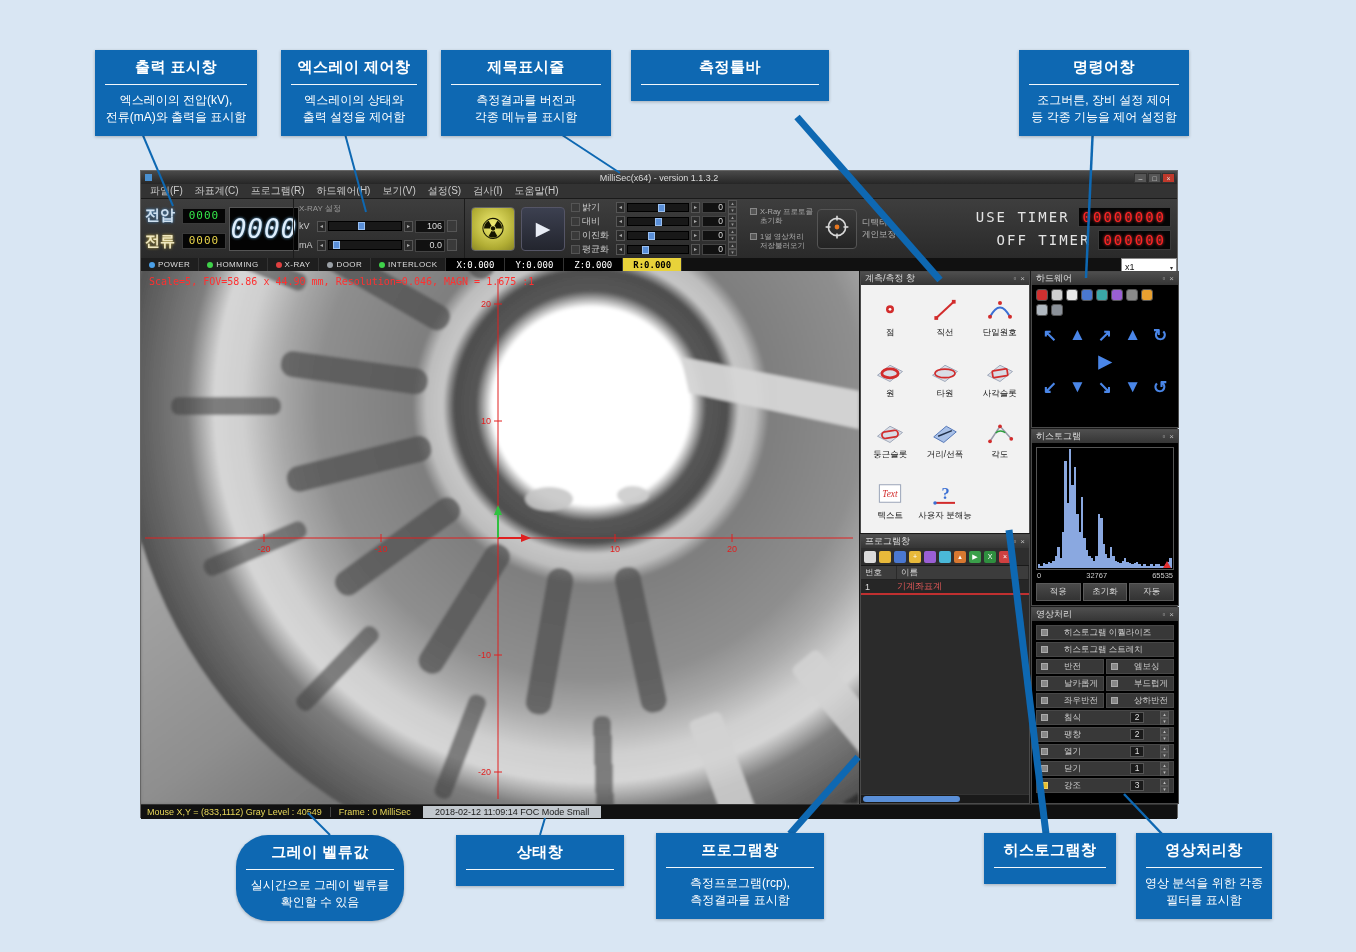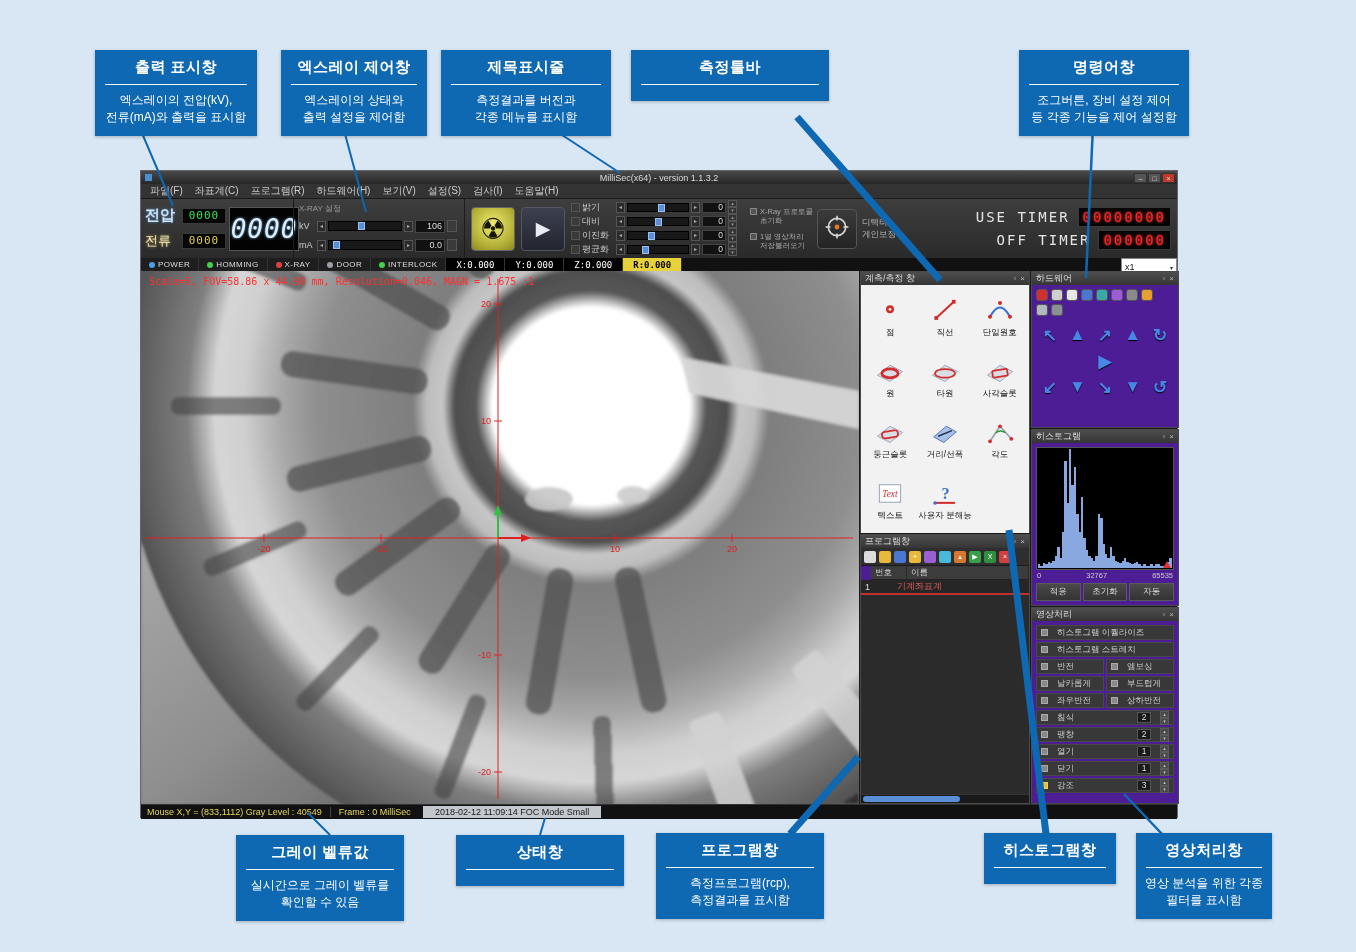--- a/index.html
+++ b/index.html
@@ -21,21 +21,21 @@
 .winbtns{margin-left:auto;display:flex;gap:1px;padding-right:2px;z-index:1;}
 .winbtn{width:13px;height:10px;background:#555;color:#ddd;font-size:7px;line-height:9px;text-align:center;border:1px solid #333;}
 .winbtn.close{background:#c0392b;}
 .menubar{position:absolute;left:0;top:13px;width:100%;height:15px;background:#333;border-bottom:1px solid #1a1a1a;display:flex;align-items:center;gap:2px;padding-left:4px;}
 .menu-item{color:#ccc;font-size:10px;padding:0 5px;}
 
 
 .toolbar{position:absolute;left:0;top:28px;width:100%;height:59px;background:linear-gradient(#3e3e3e,#2a2a2a);display:flex;align-items:center;}
 .led-panel{width:152px;height:100%;display:grid;grid-template-columns:34px 44px 72px;grid-template-rows:1fr 1fr;align-items:center;justify-items:start;padding:4px 0 4px 4px;column-gap:3px;}
 .vlab{font-size:15px;font-weight:bold;color:#cfe0ef;text-shadow:0 0 3px #4a90d0;}
-.clab{font-size:13px;font-weight:normal;color:#efe7c0;text-shadow:0 0 3px #d0b84a;}
+.clab{font-size:15px;font-weight:bold;color:#efe7c0;text-shadow:0 0 3px #d0b84a;}
 .sled{width:44px;height:16px;background:#050505;border:1px solid #3a3a3a;font-family:"DejaVu Sans Mono",monospace;font-size:11px;text-align:center;line-height:14px;letter-spacing:1px;}
 .sled.green{color:#35e84a;}
 .sled.yellow{color:#e8d44a;}
 .bigled{grid-column:3;grid-row:1/3;width:70px;height:44px;background:#030303;border:1px solid #555;color:#dfeefc;font-family:"DejaVu Sans Mono",monospace;font-size:26px;line-height:42px;text-align:center;letter-spacing:1px;font-style:italic;text-shadow:0 0 3px #7ac0f0;}
 .xray-settings{width:172px;height:100%;border-left:1px solid #1c1c1c;border-right:1px solid #1c1c1c;padding:4px 5px;}
 .xs-title{font-size:8px;color:#999;margin-bottom:4px;}
 .xs-row{display:flex;align-items:center;gap:2px;height:16px;margin-bottom:3px;}
 .xs-lab{font-size:9px;color:#ccc;width:16px;}
 .sbtn{width:9px;height:11px;background:#2a2a2a;border:1px solid #555;color:#aaa;font-size:6px;line-height:9px;text-align:center;flex:none;}
 .strack{position:relative;width:74px;height:10px;background:#181818;border:1px solid #000;display:inline-block;flex:none;}
@@ -71,31 +71,31 @@
 .coord{display:flex;align-items:center;color:#fff;font-size:9px;padding:0 10px;border-right:1px solid #333;background:#000;font-family:"DejaVu Sans Mono",monospace;}
 .coord.hl{background:#e8d23a;color:#000;font-weight:bold;}
 .zoomsel{margin-left:auto;width:56px;background:#fff;color:#111;font-size:9px;display:flex;align-items:center;justify-content:space-between;padding:8px 3px;border:1px solid #888;}
 .zoomsel .caret{font-size:6px;color:#333;}
 
 
 .main{position:absolute;left:0;top:100px;width:100%;height:533px;background:#1a1a1a;}
 .canvas{position:absolute;left:0;top:0;width:718px;height:533px;background:#777;}
 .midcol{position:absolute;left:719px;top:0;width:170px;height:533px;display:flex;flex-direction:column;}
 .rightcol{position:absolute;left:890px;top:0;width:148px;height:533px;display:flex;flex-direction:column;gap:1px;}
-.panel{background:#4c1d95;border:1px solid #4a4a4a;display:flex;flex-direction:column;}
+.panel{background:#000000;border:1px solid #4a4a4a;display:flex;flex-direction:column;}
 .phead{height:13px;background:linear-gradient(#4e4e4e,#353535);display:flex;align-items:center;padding:0 4px;color:#ddd;font-size:9px;flex:none;}
 .dock{margin-left:auto;display:flex;gap:4px;color:#bbb;font-size:8px;}
 .measure{height:262px;}
 .program{flex:1;margin-top:1px;}
 .mgrid{flex:1;background:#f2f2f2;display:grid;grid-template-columns:1fr 1fr 1fr;grid-auto-rows:61px;padding:2px;}
 .mtool{display:flex;flex-direction:column;align-items:center;justify-content:center;}
 .mlabel{font-size:8.5px;color:#111;margin-top:1px;text-align:center;line-height:1.15;}
 .ptoolbar{height:18px;background:#2e2e2e;border-bottom:1px solid #1a1a1a;display:flex;align-items:center;gap:3px;padding:0 3px;flex:none;}
 .pticon{width:12px;height:12px;border-radius:2px;font-size:7px;color:#fff;text-align:center;line-height:11px;flex:none;}
-.pthead{height:14px;background:#3c3c3c;border-bottom:1px solid #222;display:flex;color:#ccc;font-size:8.5px;flex:none;margin-left:10px;}
+.pthead{height:14px;background:#3c3c3c;border-bottom:1px solid #222;display:flex;color:#ccc;font-size:8.5px;flex:none;}
 .pth{display:flex;align-items:center;padding-left:4px;border-right:1px solid #2a2a2a;flex:1;}
 .pth.c0{flex:none;width:36px;}
 .prow{height:15px;display:flex;align-items:center;background:#262626;border-bottom:2px solid #c03030;font-size:9px;flex:none;}
 .pno{width:36px;color:#ddd;padding-left:4px;flex:none;}
 .pname{color:#e05858;}
 .pempty{flex:1;background:#2b2b2b;}
 .pscroll{height:9px;background:#1a1a1a;border-top:1px solid #333;position:relative;flex:none;}
 .pthumb{position:absolute;left:2px;top:1px;height:6px;width:58%;background:#5a8fd8;border-radius:3px;}
 .hw{height:157px;}
 .hist{height:177px;}
@@ -107,21 +107,21 @@
 .jogbtn{display:flex;align-items:center;justify-content:center;color:#4a86e8;font-size:17px;font-weight:bold;text-shadow:0 1px 1px #000;}
 .histbody{flex:1;padding:4px;display:flex;flex-direction:column;}
 .histchart{position:relative;flex:1;background:#000;border:1px solid #555;padding:1px;}
 .histbars{display:flex;align-items:flex-end;width:100%;height:100%;}
 .hbar{flex:1;background:#8aa8e0;}
 .histmarker{position:absolute;right:2px;bottom:1px;width:0;height:0;border-left:4px solid transparent;border-right:4px solid transparent;border-bottom:7px solid #e03030;}
 .histaxis{display:flex;justify-content:space-between;color:#ccc;font-size:7.5px;padding:1px;}
 .histbtns{display:flex;gap:2px;margin-top:2px;}
 .hbtn{flex:1;background:linear-gradient(#4a4a4a,#333);border:1px solid #5a5a5a;color:#ddd;font-size:8.5px;text-align:center;padding:2px 0;}
 .improcbody{flex:1;padding:4px;display:flex;flex-direction:column;gap:2px;overflow:hidden;}
-.frow,.fhalf{height:15px;display:flex;align-items:center;background:#383838;border:1px solid #484848;padding:4px 4px;gap:9px;}
+.frow,.fhalf{height:15px;display:flex;align-items:center;background:#383838;border:1px solid #484848;padding:4px 4px;gap:16px;}
 .frow{flex:none;}
 .fprow{height:15px;flex:none;display:flex;gap:2px;}
 .fhalf{flex:1;}
 .fchk{width:7px;height:7px;background:#888;border:1px solid #aaa;flex:none;}
 .fchk.accent{background:#e8c030;border-color:#f0d060;}
 .flab{font-size:8.5px;color:#ccc;white-space:nowrap;}
 .fval{margin-left:auto;width:14px;height:11px;background:#1a1a1a;border:1px solid #555;color:#ddd;font-size:8.5px;text-align:center;line-height:9px;flex:none;}
 .fstep{display:flex;flex-direction:column;width:9px;flex:none;}
 .fstep span{font-size:5px;line-height:5px;background:#4a4a4a;border:1px solid #5a5a5a;color:#bbb;text-align:center;}
 
@@ -171,21 +171,21 @@
     <div class="callout" style="left: 631px; top: 50px; width: 198px;">
       <div class="ct">측정툴바</div>
       <div class="chr"></div>
     </div>
     <div class="callout" style="left: 1019px; top: 50px; width: 170px;">
       <div class="ct">명령어창</div>
       <div class="chr"></div>
       <div class="cd">조그버튼, 장비 설정 제어
 등 각종 기능을 제어 설정함</div>
     </div>
-    <div class="callout" style="left: 236px; top: 835px; width: 168px;">
+    <div class="callout" style="left: 236px; top: 835px; width: 168px; border-radius: 32px;">
       <div class="ct">그레이 벨류값</div>
       <div class="chr"></div>
       <div class="cd">실시간으로 그레이 벨류를
 확인할 수 있음</div>
     </div>
     <div class="callout" style="left: 456px; top: 835px; width: 168px;">
       <div class="ct">상태창</div>
       <div class="chr"></div>
     </div>
     <div class="callout" style="left: 656px; top: 833px; width: 168px;">

